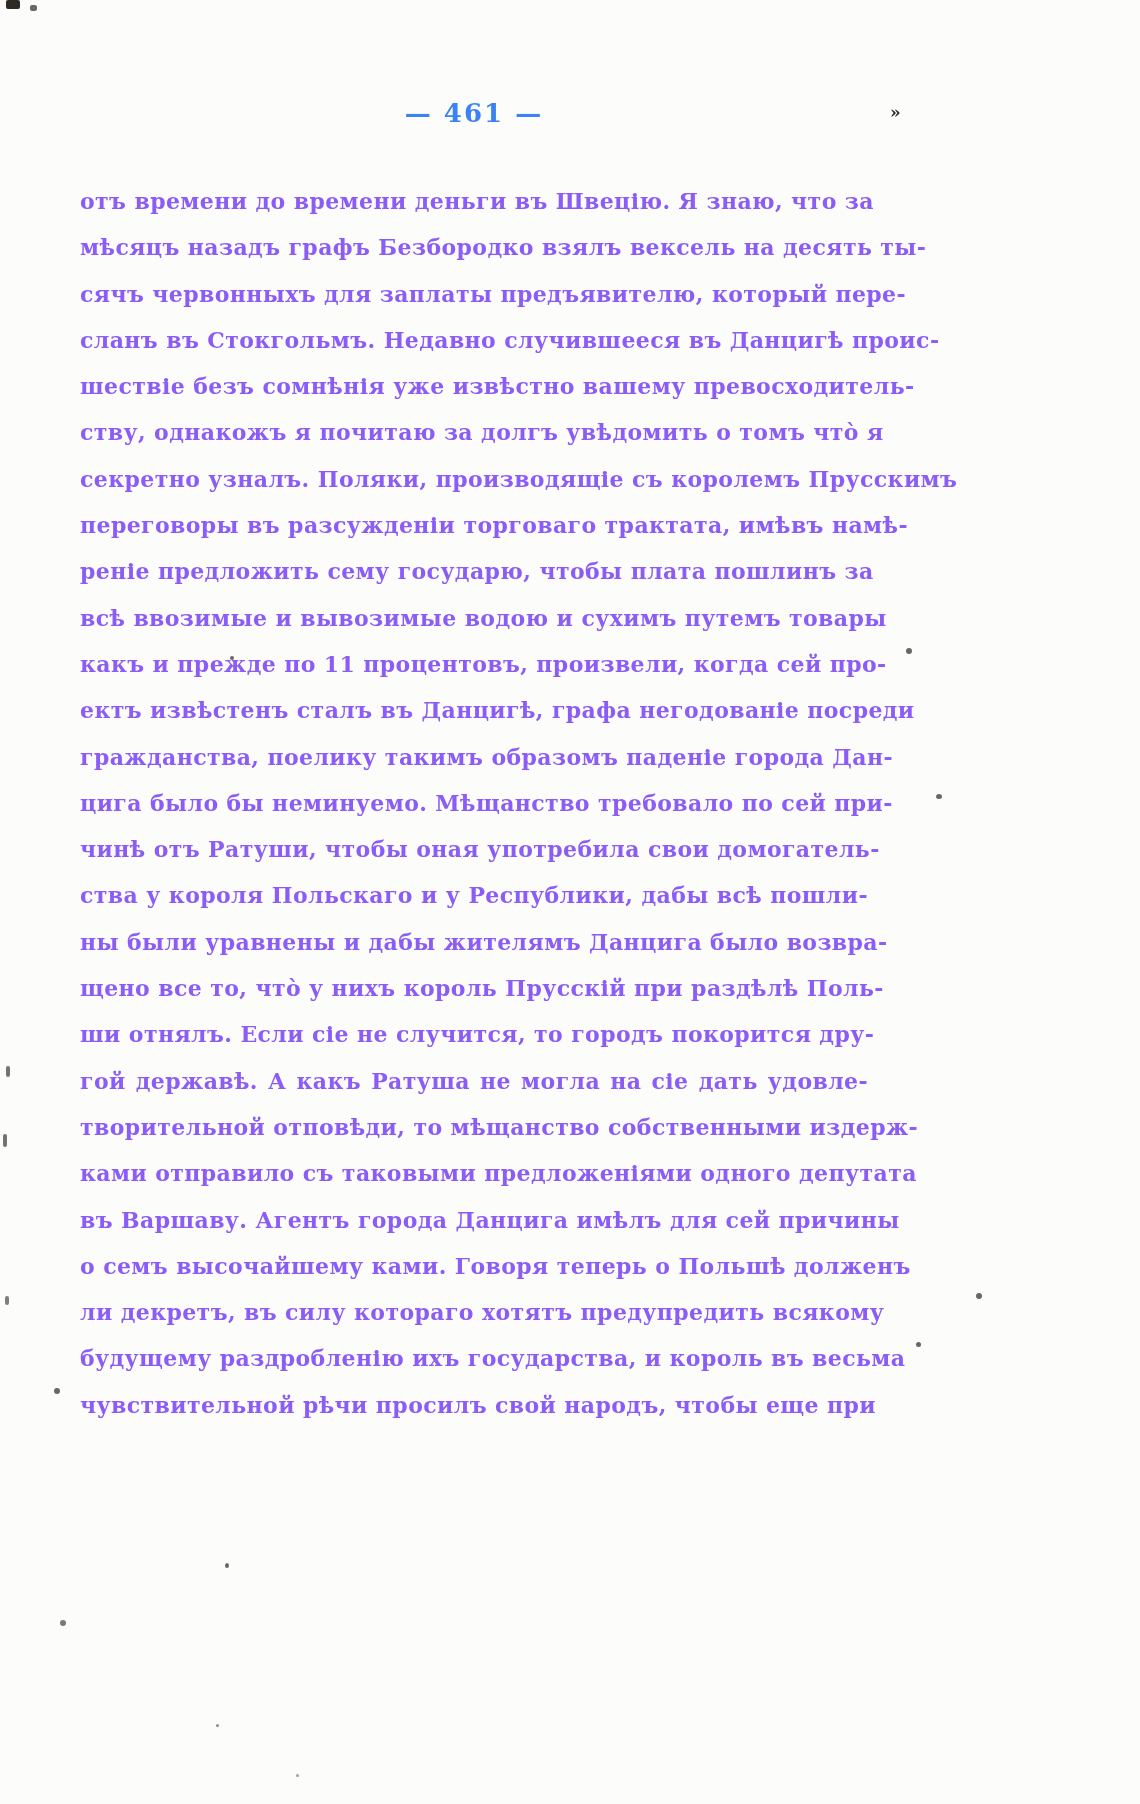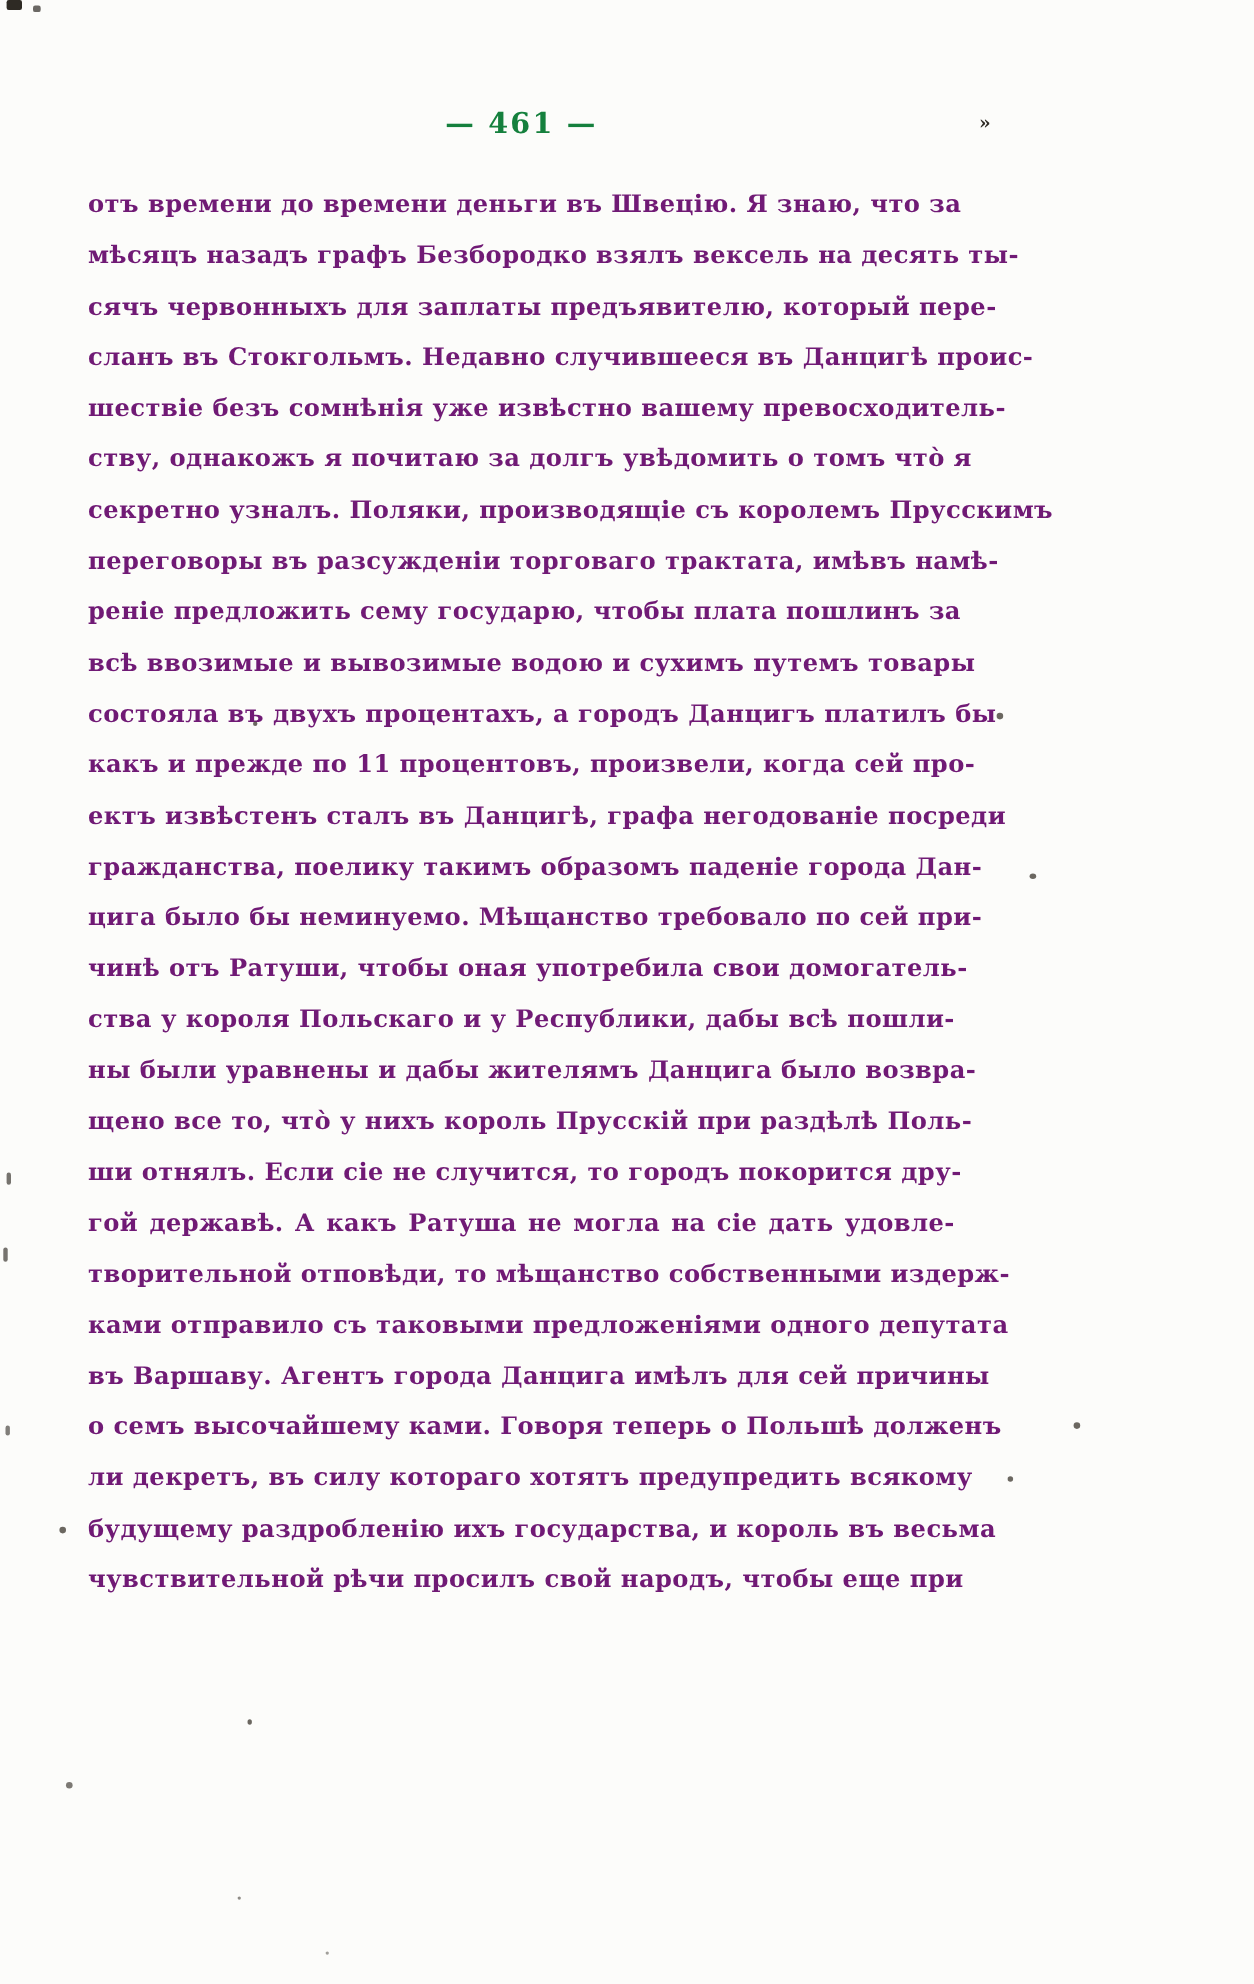--- a/index.html
+++ b/index.html
@@ -20,28 +20,28 @@
   }
   .page-number {
     position: absolute;
     top: 98px;
     left: 80px;
     width: 788px;
     text-align: center;
     font-size: 26px;
     font-weight: bold;
     letter-spacing: 2px;
-    color: #15803d;
+    color: #3b82f6;
   }
   .text-block {
     position: absolute;
-    top: 163px;
+    top: 178px;
     left: 80px;
     width: 788px;
-    color: #701a75;
+    color: #8b5cf6;
   }
   .line {
     font-size: 22px;
     font-weight: bold;
     line-height: 46.3px;
     height: 46.3px;
     text-align: justify;
     text-align-last: justify;
     text-justify: inter-word;
     letter-spacing: 0.4px;
@@ -77,21 +77,20 @@
       <div class="line">отъ времени до времени деньги въ Швецію. Я знаю, что за</div>
       <div class="line">мѣсяцъ назадъ графъ Безбородко взялъ вексель на десять ты-</div>
       <div class="line">сячъ червонныхъ для заплаты предъявителю, который пере-</div>
       <div class="line">сланъ въ Стокгольмъ. Недавно случившееся въ Данцигѣ проис-</div>
       <div class="line">шествіе безъ сомнѣнія уже извѣстно вашему превосходитель-</div>
       <div class="line">ству, однакожъ я почитаю за долгъ увѣдомить о томъ что̀ я</div>
       <div class="line">секретно узналъ. Поляки, производящіе съ королемъ Прусскимъ</div>
       <div class="line">переговоры въ разсужденіи торговаго трактата, имѣвъ намѣ-</div>
       <div class="line">реніе предложить сему государю, чтобы плата пошлинъ за</div>
       <div class="line">всѣ ввозимые и вывозимые водою и сухимъ путемъ товары</div>
-      <div class="line">состояла въ двухъ процентахъ, а городъ Данцигъ платилъ бы</div>
       <div class="line">какъ и прежде по 11 процентовъ, произвели, когда сей про-</div>
       <div class="line">ектъ извѣстенъ сталъ въ Данцигѣ, графа негодованіе посреди</div>
       <div class="line">гражданства, поелику такимъ образомъ паденіе города Дан-</div>
       <div class="line">цига было бы неминуемо. Мѣщанство требовало по сей при-</div>
       <div class="line">чинѣ отъ Ратуши, чтобы оная употребила свои домогатель-</div>
       <div class="line">ства у короля Польскаго и у Республики, дабы всѣ пошли-</div>
       <div class="line">ны были уравнены и дабы жителямъ Данцига было возвра-</div>
       <div class="line">щено все то, что̀ у нихъ король Прусскій при раздѣлѣ Поль-</div>
       <div class="line">ши отнялъ. Если сіе не случится, то городъ покорится дру-</div>
       <div class="line">гой державѣ. А какъ Ратуша не могла на сіе дать удовле-</div>

